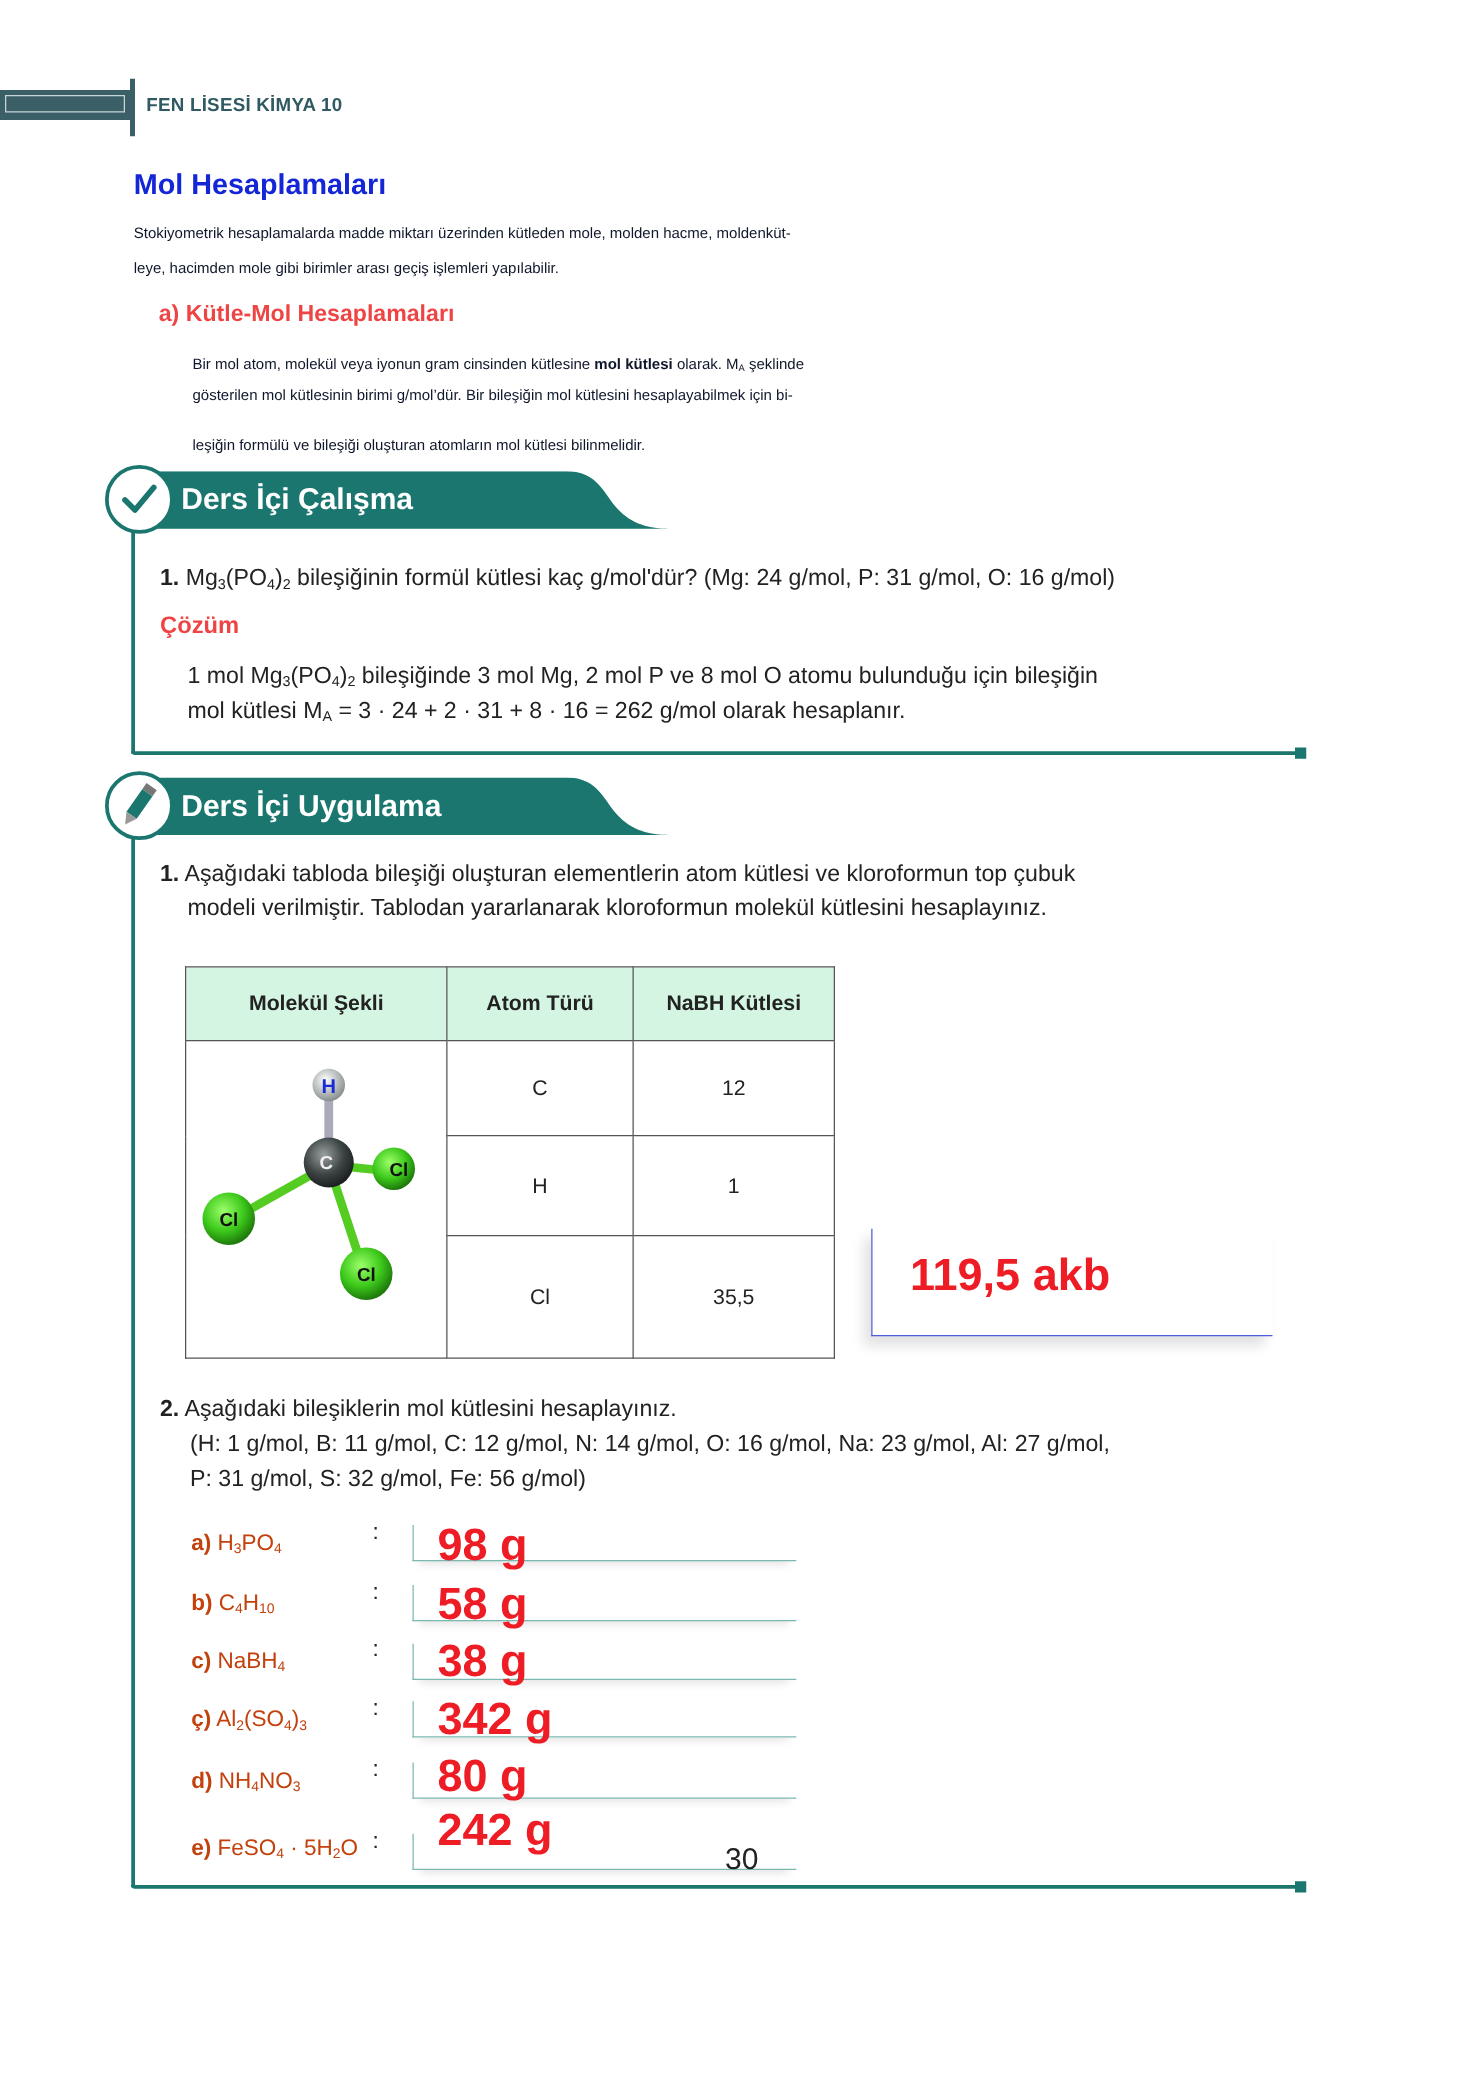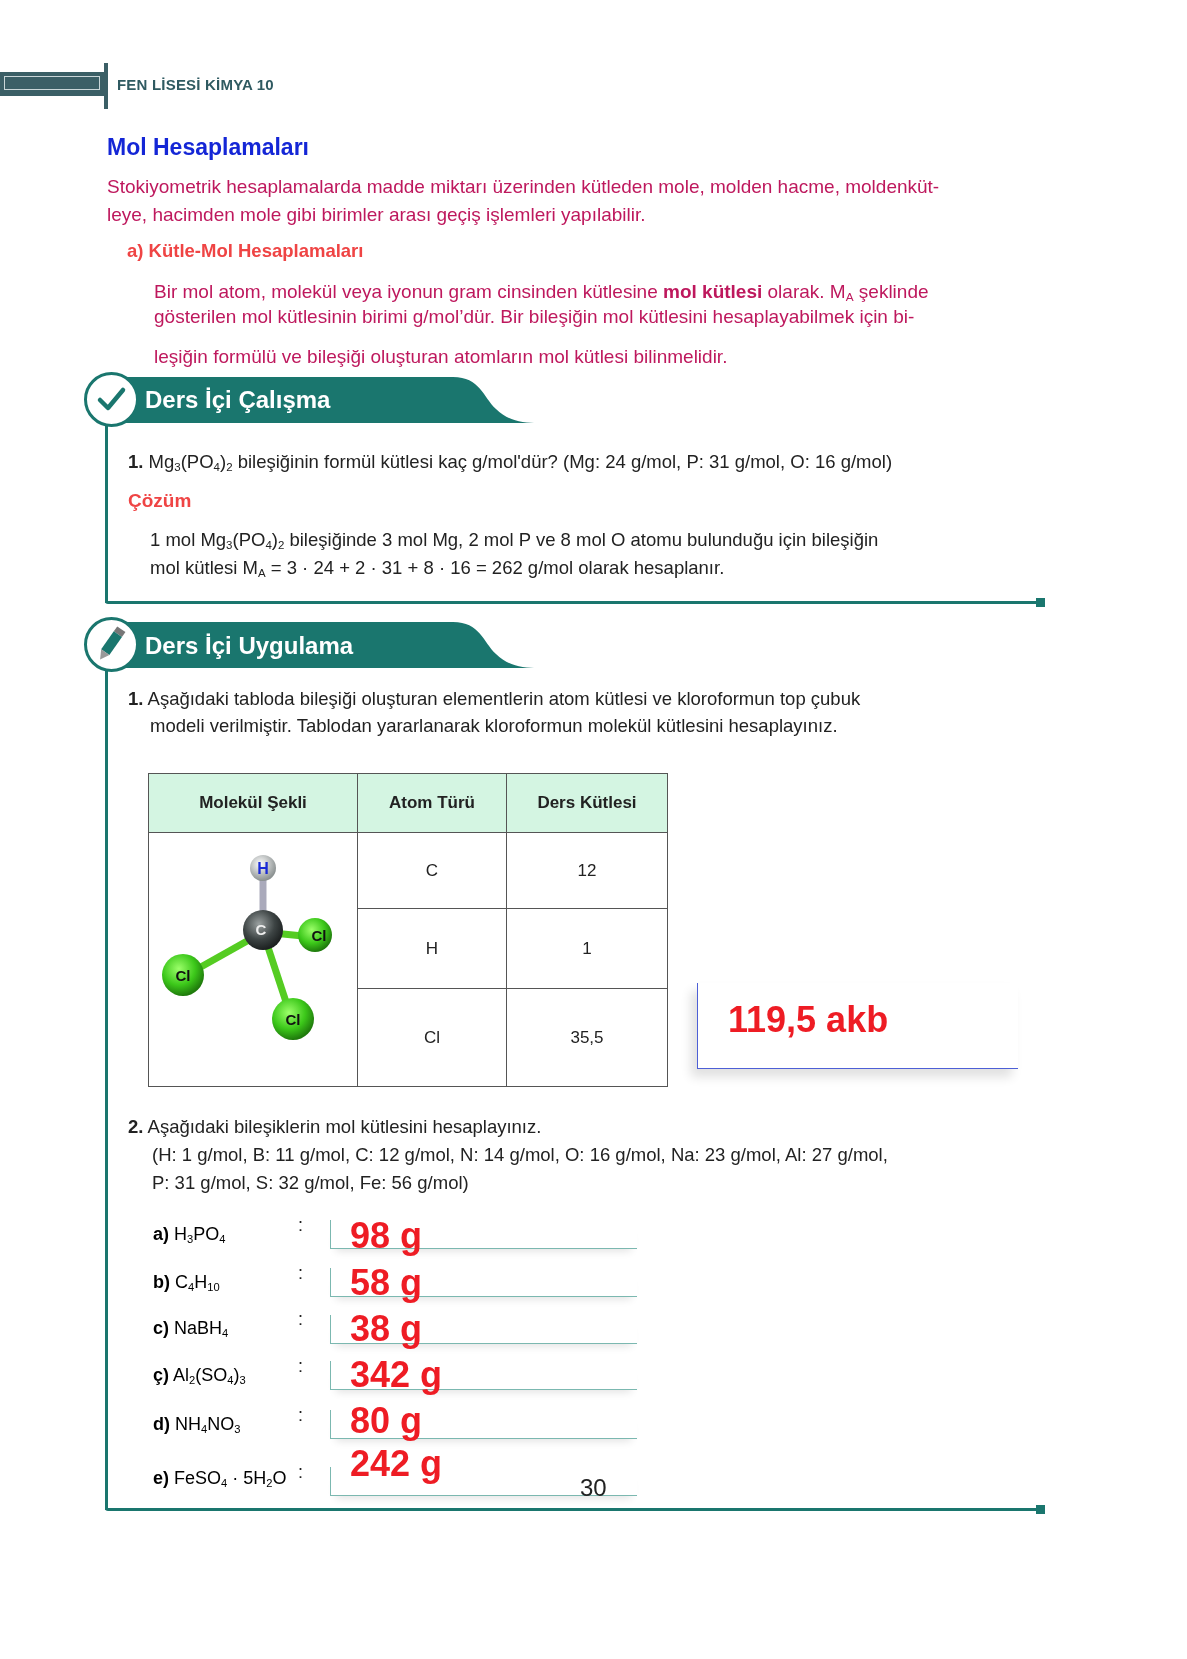--- a/index.html
+++ b/index.html
@@ -4,34 +4,34 @@
 <style>
   html, body { margin:0; padding:0; background:#fff; }
   body { width:1187px; height:1659px; position:relative; overflow:hidden;
          font-family:"Liberation Sans", "DejaVu Sans", sans-serif; color:#1a1a1a; }
   .abs { position:absolute; }
   .hdr-bar { left:0; top:72px; width:104px; height:24px; background:#3b5f66; }
   .hdr-bar-inner { left:4px; top:76px; width:96px; height:14px; border:1px solid #c9d6d8; box-sizing:border-box; }
   .hdr-vline { left:104px; top:63px; width:4px; height:46px; background:#3b5f66; }
   .hdr-text { left:117px; top:76px; font-size:15px; font-weight:bold; color:#2f5a61; letter-spacing:0.2px; }
   .title { left:107px; top:134px; font-size:23px; font-weight:bold; color:#1426d6; }
-  .para { font-size:19px; line-height:27px; color:#be185d; }
+  .para { font-size:12px; line-height:27px; color:#0f172a; }
   .sub { font-weight:bold; font-size:18.5px; color:#ef4444; }
   .banner-text { font-size:24px; font-weight:bold; color:#fff; }
   .circle { width:50px; height:50px; border:3px solid #1a766e; border-radius:50%; background:#fff; box-sizing:border-box; }
   .box-left { width:3px; background:#1a766e; }
   .box-bottom { height:3px; background:#1a766e; }
   .sq { width:9px; height:9px; background:#1a766e; }
   .q { font-size:18.5px; line-height:27px; color:#222; }
   table.t { border-collapse:collapse; position:absolute; left:148px; top:773px; }
   table.t th, table.t td { border:1px solid #555; text-align:center; font-size:17px; color:#222; }
   table.t th { background:#d4f5e2; height:56px; font-weight:bold; }
   .ans-box { left:697px; top:983px; width:320px; height:85px; border-left:1.5px solid #4d5fd6; border-bottom:1.5px solid #4d5fd6; box-shadow:-6px 8px 10px rgba(0,0,0,0.12); }
   .ans-red { font-size:36px; font-weight:bold; color:#ee1c24; }
-  .item-label { font-size:18px; color:#000000; }
+  .item-label { font-size:18px; color:#c2410c; }
   .item-label b { font-weight:bold; }
   .colon { font-size:18px; color:#222; }
   .line-box { width:306px; height:28px; border-left:1px solid #7bb8b0; border-bottom:1.5px solid #7bb8b0; box-shadow:0 8px 8px -6px rgba(0,0,0,0.12); }
   .pg { left:580px; top:1474px; font-size:24px; color:#222; }
   sub { font-size:0.62em; vertical-align:-0.25em; }
 </style>
 </head>
 <body>
 
 <div class="abs hdr-bar"></div>
@@ -84,21 +84,21 @@
 </div>
 
 <div class="abs q" style="left:128px;top:685px;"><b>1.</b> <span>Aşağıdaki tabloda bileşiği oluşturan elementlerin atom kütlesi ve kloroformun top çubuk</span></div>
 <div class="abs q" style="left:150px;top:712px;">modeli  verilmiştir. Tablodan yararlanarak kloroformun molekül kütlesini hesaplayınız.</div>
 
 <table class="t">
   <tbody>
       <tr>
     <th style="width:206px;">Molekül Şekli</th>
     <th style="width:146px;">Atom Türü</th>
-    <th style="width:158px;">Ders Kütlesi</th>
+    <th style="width:158px;">NaBH Kütlesi</th>
   </tr>
   <tr>
     <td rowspan="3">
       <svg width="200" height="240" viewBox="0 0 200 240">
         <defs>
           <radialGradient id="gcl" cx="40%" cy="35%" r="65%">
                 <stop offset="0" stop-color="#9cff6a"></stop>
                 <stop offset="0.6" stop-color="#3cc81a"></stop>
                 <stop offset="1" stop-color="#1f7a0c"></stop>
               </radialGradient>

